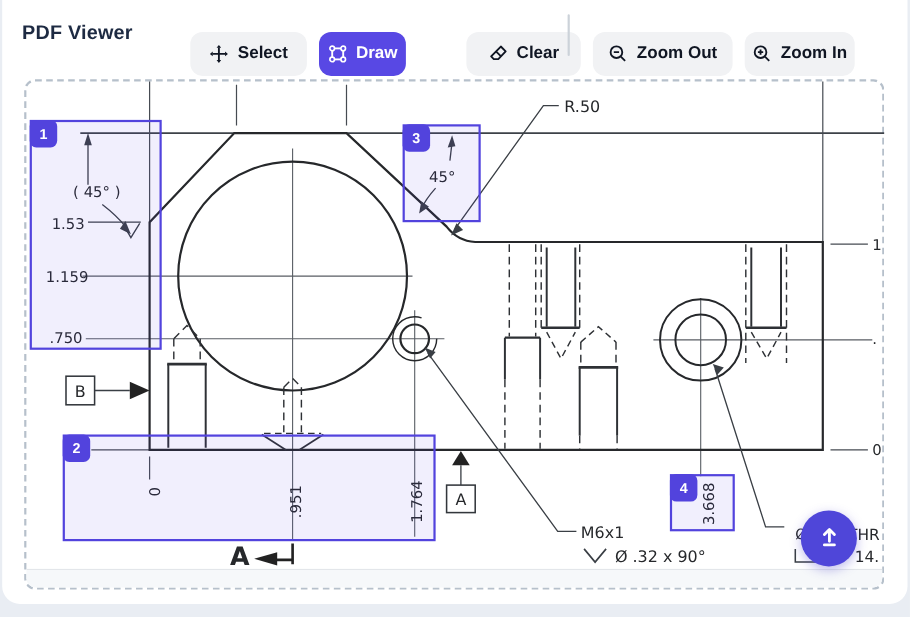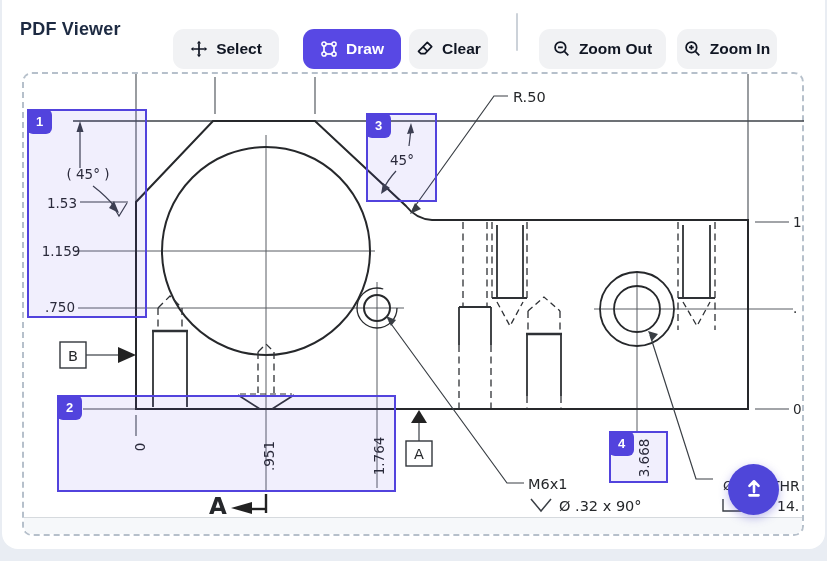--- a/index.html
+++ b/index.html
@@ -47,34 +47,34 @@
 <button class="tbtn" style="left:173px;width:106px">
   <span>
     <svg width="18" height="18" viewBox="0 0 18 18">
       <path d="M9 3.2V14.8M3.2 9H14.8" stroke="#101623" stroke-width="1.7" fill="none"></path>
       <path d="M9 .8L6.9 3.4h4.2zM9 17.2L6.9 14.6h4.2zM.8 9L3.4 6.9v4.2zM17.2 9L14.6 6.9v4.2z" fill="#101623"></path>
     </svg>
   </span>
   <span>Select</span>
 </button>
 
-<button class="tbtn active" style="left:303px;width:98px">
+<button class="tbtn active" style="left:290px;width:79px">
   <span>
     <svg width="18" height="18" viewBox="0 0 18 18">
       <rect x="4" y="4" width="10" height="10" fill="none" stroke="#fff" stroke-width="1.7"></rect>
       <circle cx="4" cy="4" r="2.1" fill="#5848e4" stroke="#fff" stroke-width="1.5"></circle>
       <circle cx="14" cy="4" r="2.1" fill="#5848e4" stroke="#fff" stroke-width="1.5"></circle>
       <circle cx="4" cy="14" r="2.1" fill="#5848e4" stroke="#fff" stroke-width="1.5"></circle>
       <circle cx="14" cy="14" r="2.1" fill="#5848e4" stroke="#fff" stroke-width="1.5"></circle>
     </svg>
   </span>
   <span>Draw</span>
 </button>
 
-<button class="tbtn" style="left:409px;width:79px">
+<button class="tbtn" style="left:424px;width:104px">
   <span>
     <svg width="18" height="18" viewBox="0 0 18 18">
       <path d="M11.3 2.3L15.7 6.7L9 13.7H4.9L2.5 11.3z" fill="none" stroke="#101623" stroke-width="1.7" stroke-linejoin="round"></path>
       <path d="M7.1 6.9L11.3 11" stroke="#101623" stroke-width="1.7"></path>
     </svg>
   </span>
   <span>Clear</span>
 </button>
 
 <div class="tsep" style="left:516px"></div>

